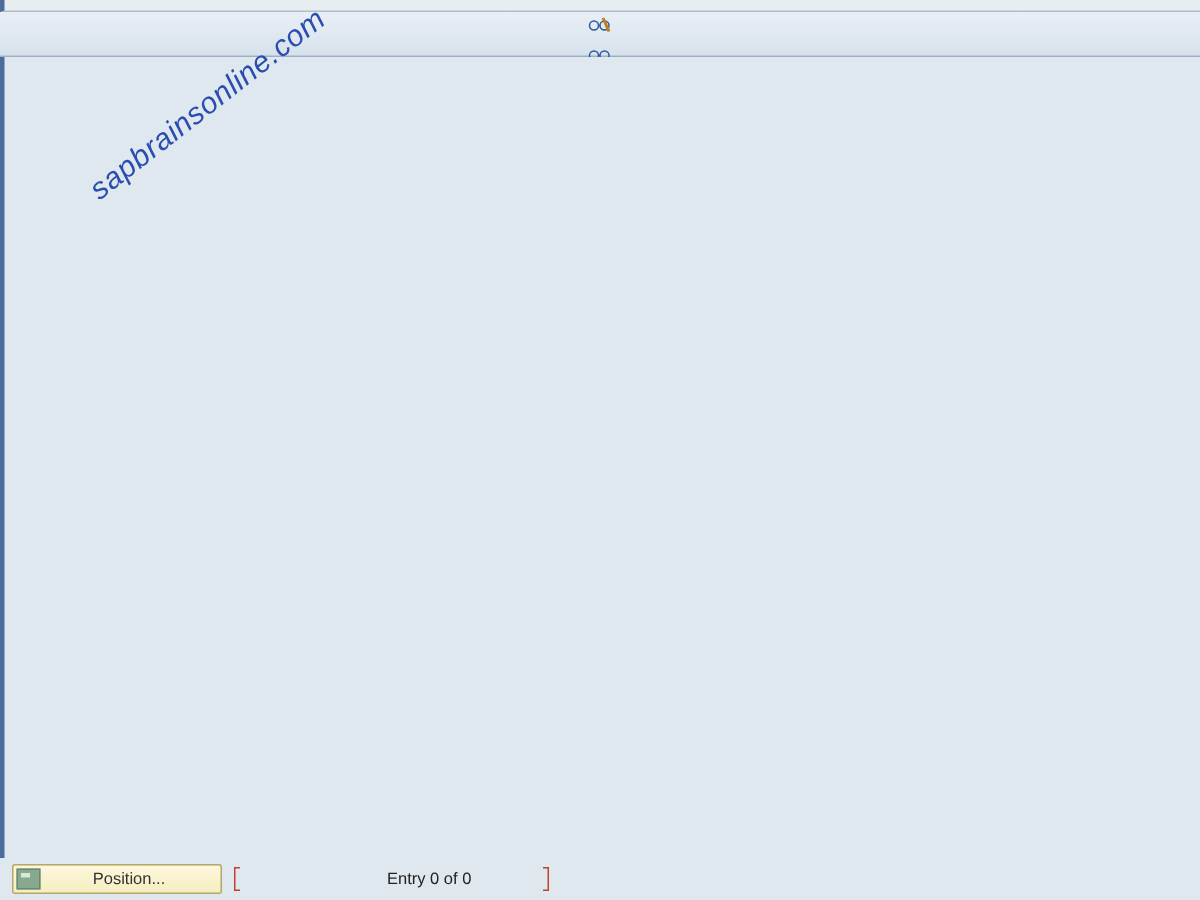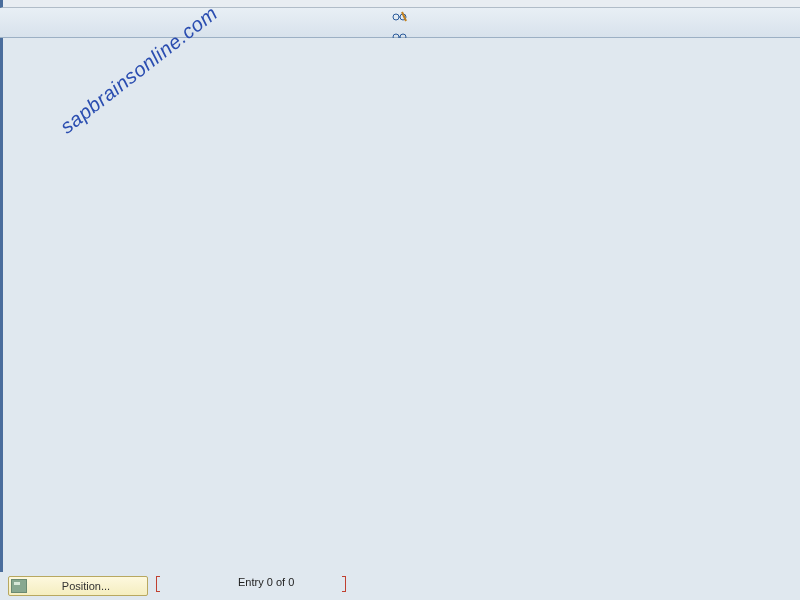--- a/index.html
+++ b/index.html
@@ -54,20 +54,21 @@
     letter-spacing: 0.5px;
     font-family: 'Comic Sans MS', cursive, sans-serif;
   }
 
   .footer {
     position: absolute;
     left: 0; right: 0; bottom: 0;
     height: 28px;
     background: #e0e8ef;
     display: flex;
+    align-items: center;
     padding: 4px 8px;
     gap: 8px;
   }
   .position-btn {
     display: flex;
     align-items: center;
     height: 20px;
     background: linear-gradient(#fdf8de, #f5eec0);
     border: 1px solid #b8a860;
     border-radius: 2px;
@@ -100,21 +101,21 @@
     border-left: none;
     border-right: 1px solid #c04030;
   }
   .position-input {
     width: 2px;
     height: 14px;
     border: none;
     background: transparent;
     outline: none;
   }
-  .entry-status { color: #222; margin-left: 60px; }
+  .entry-status { color: #222; margin-left: 80px; }
 </style>
 </head>
 <body>
 
 <div class="title-bar"></div>
 
 <div class="toolbar">
   <div class="toolbar-btn">
     <svg width="16" height="16">
       <circle cx="4" cy="8" r="3" fill="none" stroke="#2a5a9a" stroke-width="1"></circle>

